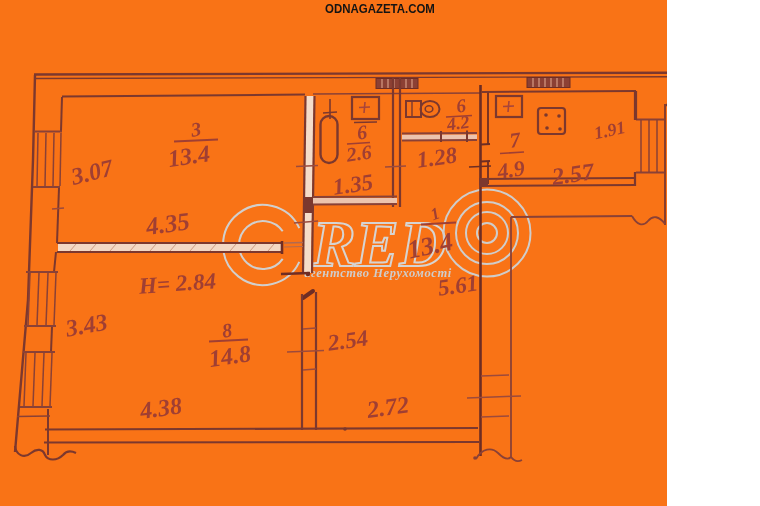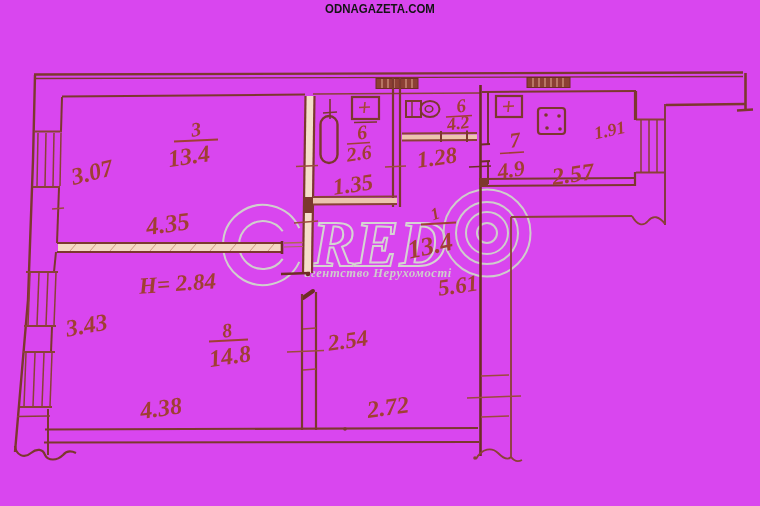--- a/index.html
+++ b/index.html
@@ -1,16 +1,16 @@
 <!DOCTYPE html>
 <html><head>
 <meta charset="utf-8">
 <style>
   html,body{margin:0;padding:0;background:#ffffff;}
-  .page{position:relative;width:760px;height:506px;background:#d946ef;overflow:hidden;
+  .page{position:relative;width:667px;height:506px;background:#f97316;overflow:hidden;
         font-family:"Liberation Sans",sans-serif;}
   .hdr{position:absolute;top:1px;left:0;width:760px;text-align:center;
        font-family:"Liberation Sans",sans-serif;font-weight:bold;font-size:13px;
        letter-spacing:0;color:#141414;transform:scaleX(0.88);transform-origin:380px 0;}
   svg text{font-family:"Liberation Serif",serif;font-style:italic;font-weight:bold;}
 </style>
 </head>
 <body>
 <div class="page">
 

